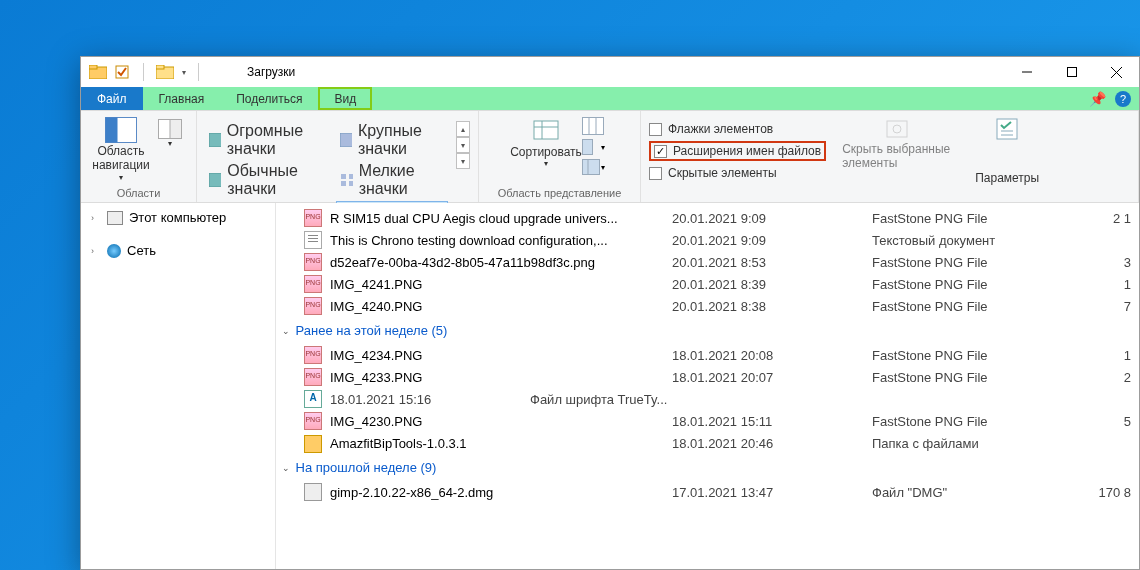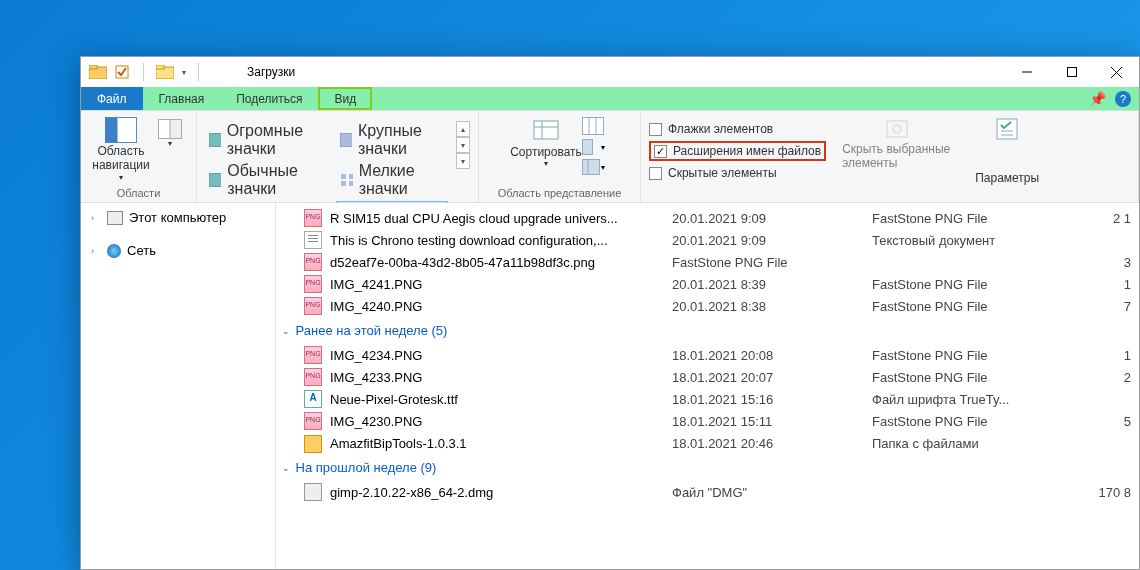--- a/index.html
+++ b/index.html
@@ -308,20 +308,21 @@
           <div class="filerow">
             <div class="icon ico-txt"></div>
             <div class="col-name">This is Chrono testing download configuration,...</div>
             <div class="col-date">20.01.2021 9:09</div>
             <div class="col-type">Текстовый документ</div>
             <div class="col-size"></div>
           </div>
           <div class="filerow">
             <div class="icon ico-png">PNG</div>
             <div class="col-name">d52eaf7e-00ba-43d2-8b05-47a11b98df3c.png</div>
+            <div class="col-date">20.01.2021 8:53</div>
             <div class="col-type">FastStone PNG File</div>
             <div class="col-size">3</div>
           </div>
           <div class="filerow">
             <div class="icon ico-png">PNG</div>
             <div class="col-name">IMG_4241.PNG</div>
             <div class="col-date">20.01.2021 8:39</div>
             <div class="col-type">FastStone PNG File</div>
             <div class="col-size">1</div>
           </div>
@@ -345,21 +346,20 @@
           </div>
           <div class="filerow">
             <div class="icon ico-png">PNG</div>
             <div class="col-name">IMG_4233.PNG</div>
             <div class="col-date">18.01.2021 20:07</div>
             <div class="col-type">FastStone PNG File</div>
             <div class="col-size">2</div>
           </div>
           <div class="filerow">
             <div class="icon ico-font">A</div>
-            <div class="col-name">Neue-Pixel-Grotesk.ttf</div>
             <div class="col-date">18.01.2021 15:16</div>
             <div class="col-type">Файл шрифта TrueTy...</div>
             <div class="col-size"></div>
           </div>
           <div class="filerow">
             <div class="icon ico-png">PNG</div>
             <div class="col-name">IMG_4230.PNG</div>
             <div class="col-date">18.01.2021 15:11</div>
             <div class="col-type">FastStone PNG File</div>
             <div class="col-size">5</div>
@@ -371,20 +371,21 @@
             <div class="col-type">Папка с файлами</div>
             <div class="col-size"></div>
           </div>
           <div class="group-header">
             <span class="caret">⌄</span>
             <span>На прошлой неделе (9)</span>
           </div>
           <div class="filerow">
             <div class="icon ico-dmg"></div>
             <div class="col-name">gimp-2.10.22-x86_64-2.dmg</div>
+            <div class="col-date">17.01.2021 13:47</div>
             <div class="col-type">Файл "DMG"</div>
             <div class="col-size">170 8</div>
           </div>
         </div>
     </div>
   </div>
 
 </div>
 
 </body></html>

